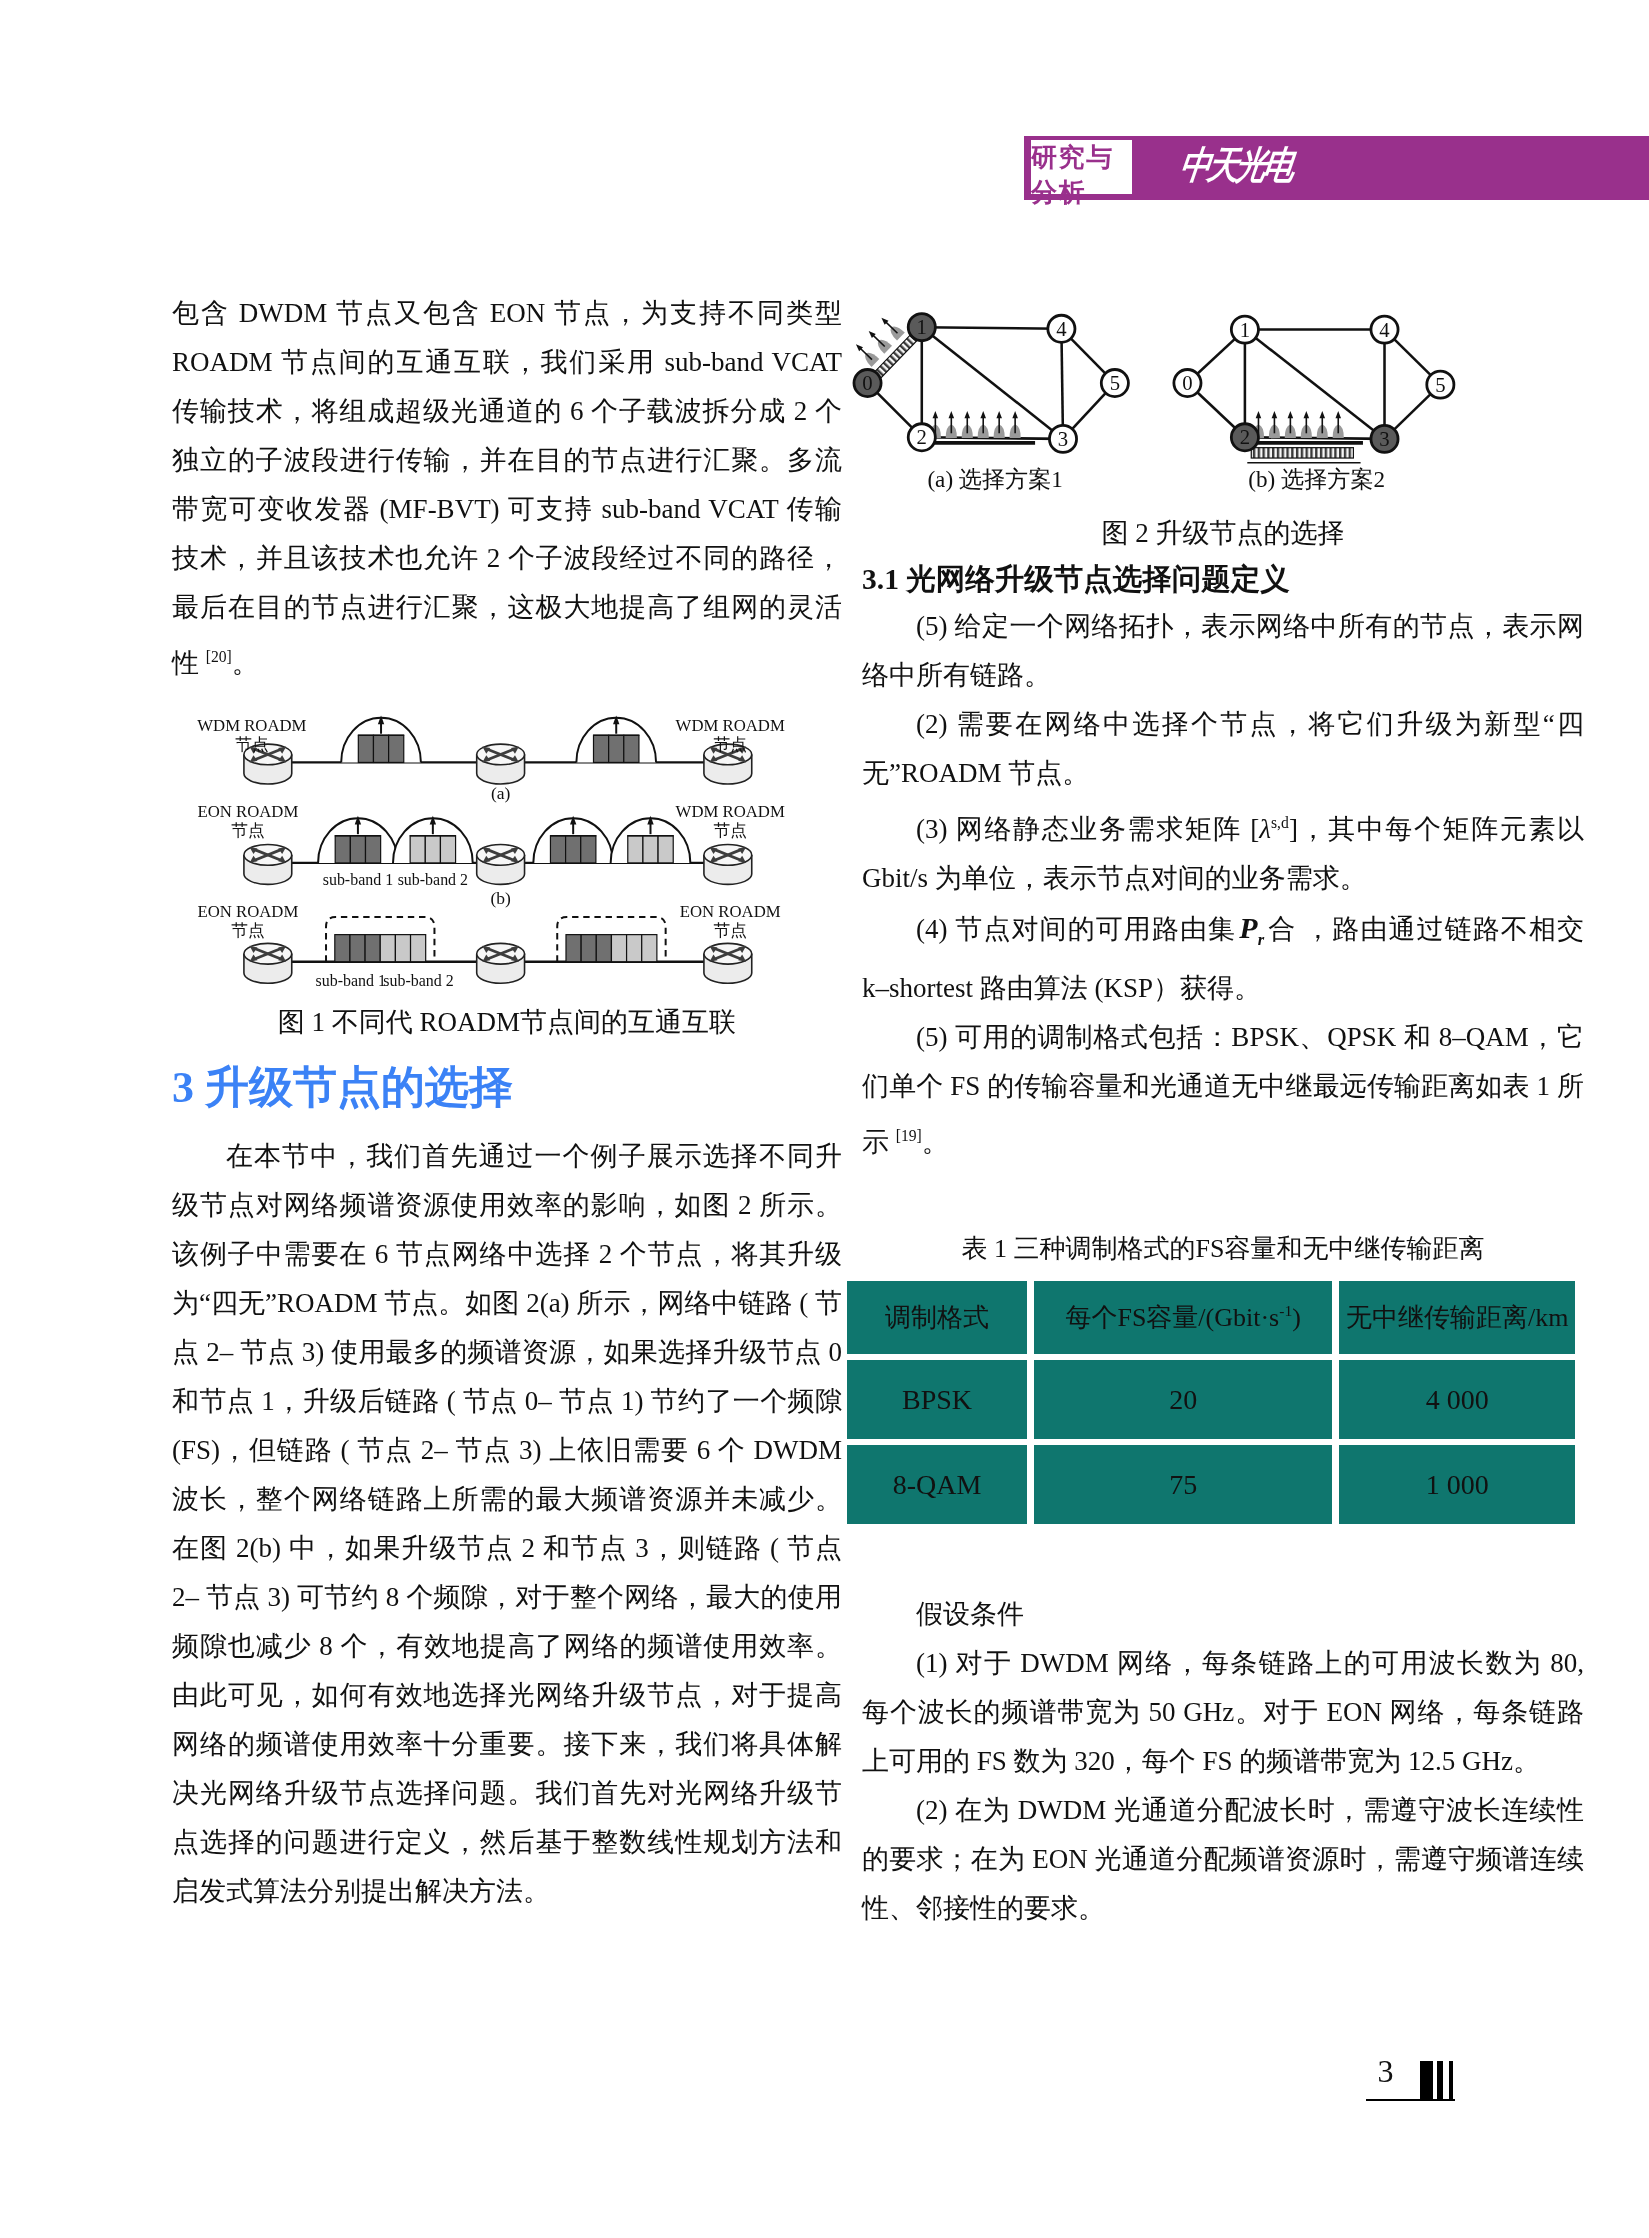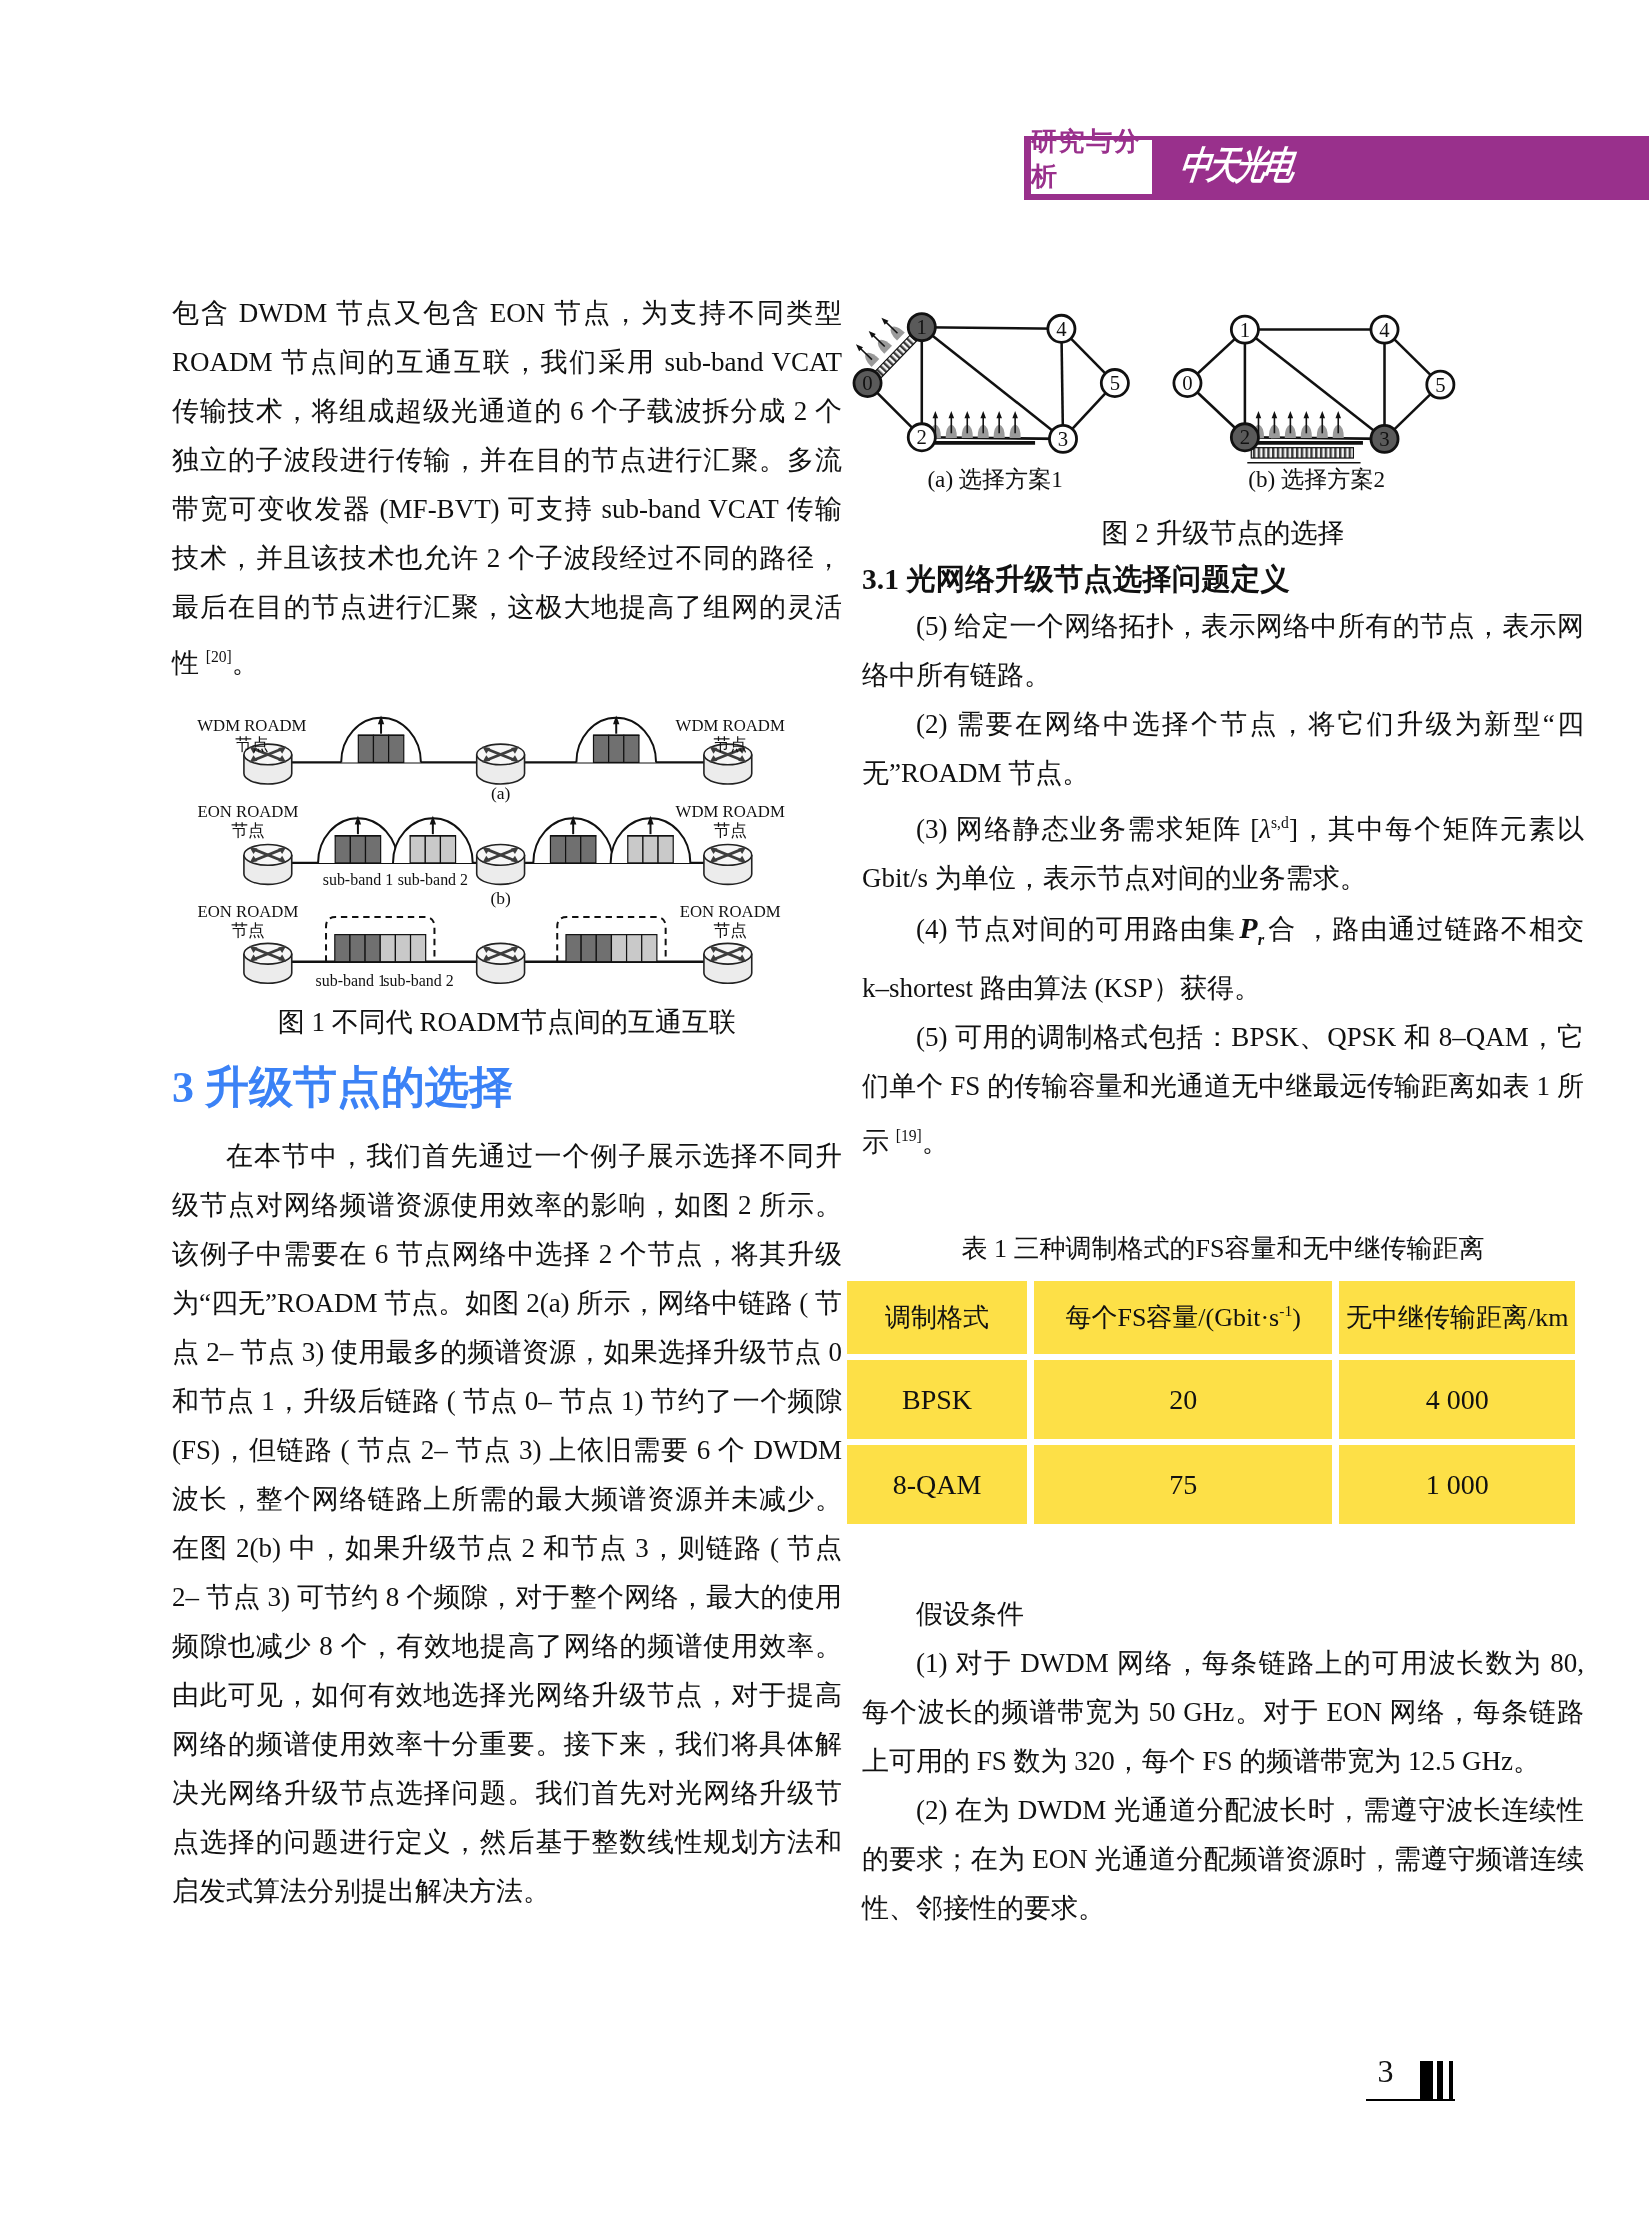--- a/index.html
+++ b/index.html
@@ -1,22 +1,22 @@
 <!DOCTYPE html>
 <html style="font-size:12.8px"><head>
 <meta charset="utf-8">
 <style>
   html,body{margin:0;padding:0;}
   body{width:1650px;height:2239px;position:relative;background:#ffffff;
        font-family:"Liberation Serif","DejaVu Serif",serif;color:#111;}
   .abs{position:absolute;}
   
   .band{left:1024px;top:136px;width:626px;height:64px;background:#99308C;}
-  .tagbox{left:1031px;top:140px;width:121px;height:54px;background:#ffffff;
-          display:flex;align-items:flex-end;justify-content:center;}
+  .tagbox{left:1031px;top:140px;width:101px;height:54px;background:#ffffff;
+          display:flex;align-items:flex-start;justify-content:center;}
   .tagbox span{color:#99308C;font-family:"Liberation Sans","DejaVu Sans",sans-serif;
                font-weight:bold;font-size:26px;letter-spacing:1.6px;}
   .brand{left:1180px;top:140px;width:208px;height:54px;color:#fff;
          font-size:38px;font-weight:bold;font-style:italic;letter-spacing:-4px;
          transform:skewX(-8deg) scaleX(0.82);transform-origin:left center;
          font-family:"DejaVu Serif",serif;}
   
   .col-l{left:172px;width:670px;}
   .col-r{left:862px;width:722px;}
   p.body{margin:0;font-size:27px;line-height:49px;text-align:justify;text-justify:auto;}
@@ -26,21 +26,21 @@
   .pform{font-weight:bold;font-style:italic;font-size:30px;padding:0 3.2px;}
   .pform sub{font-size:0.55em;}
   .h-section{color:#3b82f6;font-size:44px;font-weight:bold;
              font-family:"Liberation Serif","DejaVu Serif",serif;}
   .h-sub{font-size:29.5px;font-weight:bold;}
   .caption{font-size:27px;text-align:center;}
   
   .tbl-caption{font-size:26px;text-align:center;}
   table.t1{border-collapse:separate;border-spacing:7.2px 6.4px;table-layout:fixed;
            width:742px;}
-  table.t1 th,table.t1 td{background:#fde047;text-align:center;vertical-align:middle;
+  table.t1 th,table.t1 td{background:#0f766e;text-align:center;vertical-align:middle;
            font-weight:normal;font-size:26px;margin-left:27px;}
   table.t1 th{height:73px;padding:0 3.2px;}
   table.t1 td{height:77px;font-size:28px;}
   table.t1 sup{font-size:0.6em;}
   
   .pageno{font-size:32px;}
   .bar{background:#000;}
   svg text{font-family:"Liberation Serif","DejaVu Serif",serif;fill:#111;}
 </style>
 </head>

